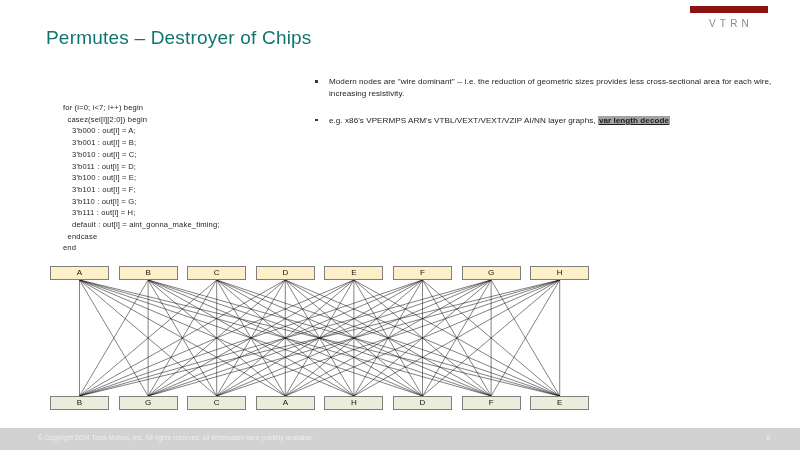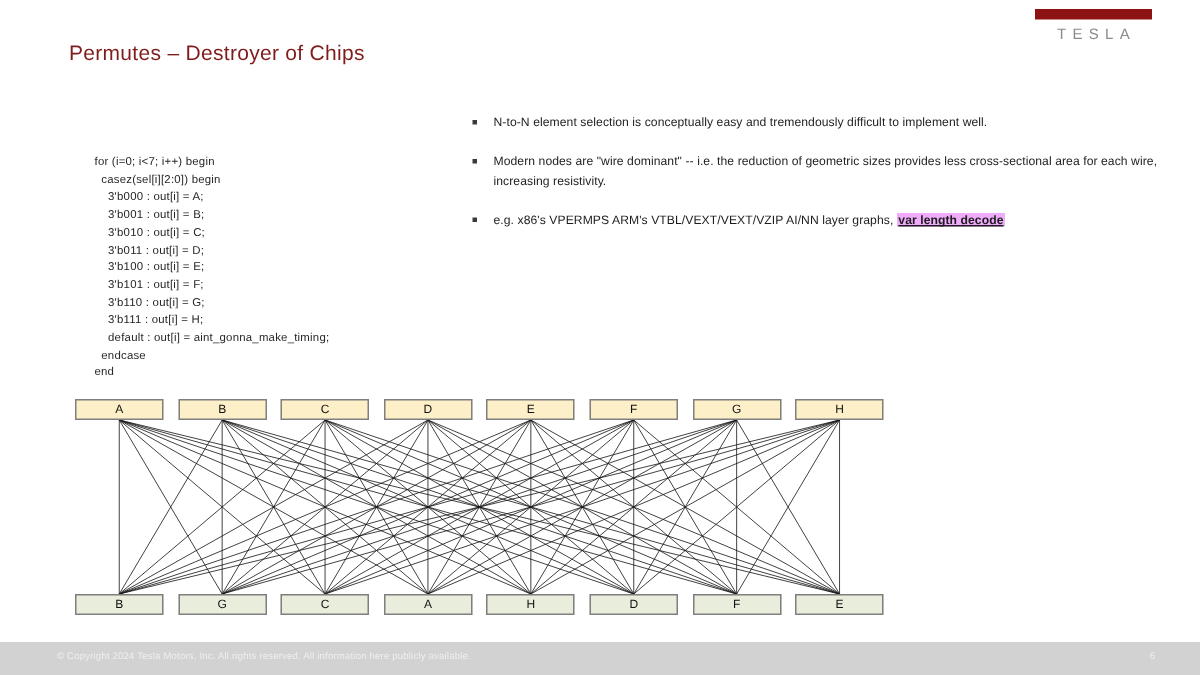--- a/index.html
+++ b/index.html
@@ -42,22 +42,22 @@
     color: #8a8a8a;
     font-family: "Liberation Sans", sans-serif;
     text-indent: 4px;
   }
 
   
   #title {
     position: absolute;
     left: 46px;
     top: 27px;
-    font-size: 14px;
-    color: #7f1d1d;
+    font-size: 19px;
+    color: #0f766e;
     font-weight: 400;
     letter-spacing: 0.2px;
     white-space: nowrap;
   }
 
   
   #code {
     position: absolute;
     left: 63px;
     top: 102px;
@@ -88,21 +88,21 @@
   }
   .bullet .marker {
     position: absolute;
     left: 2px;
     top: 4px;
     width: 2.6px;
     height: 2.6px;
     background: #3a3a3a;
   }
   .hl {
-    background: #f0abfc;
+    background: #a3a3a3;
     font-weight: bold;
     text-decoration: underline;
     padding: 0 1px;
   }
 
   
   #diagram {
     position: absolute;
     left: 50px;
     top: 266px;
@@ -161,41 +161,40 @@
     color: #efefef;
   }
 </style>
 </head>
 <body>
 
 <div id="slide">
 
   <div id="logo-block">
     <div id="logo-bar"></div>
-    <div id="logo-word">TESLA</div>
+    <div id="logo-word">VTRN</div>
   </div>
 
   <div id="title">Permutes – Destroyer of Chips</div>
 
   <div id="code">for (i=0; i&lt;7; i++) begin
   casez(sel[i][2:0]) begin
     3'b000 : out[i] = A;
     3'b001 : out[i] = B;
     3'b010 : out[i] = C;
     3'b011 : out[i] = D;
     3'b100 : out[i] = E;
     3'b101 : out[i] = F;
     3'b110 : out[i] = G;
     3'b111 : out[i] = H;
     default : out[i] = aint_gonna_make_timing;
   endcase
 end</div>
 
   <div id="bullets">
-      <div class="bullet"><span class="marker"></span><span>N-to-N element selection is conceptually easy and tremendously difficult to implement well.</span></div>
       <div class="bullet"><span class="marker"></span><span>Modern nodes are "wire dominant" -- i.e. the reduction of geometric sizes provides less cross-sectional area for each wire, increasing resistivity.</span></div>
       <div class="bullet"><span class="marker"></span><span>e.g. x86's VPERMPS ARM's VTBL/VEXT/VEXT/VZIP AI/NN layer graphs, </span><span class="hl">var length decode</span></div>
     </div>
 
   <div id="diagram">
     <svg id="wires" viewBox="0 0 540 145" preserveAspectRatio="none">
         <line x1="29.5" y1="14" x2="29.5" y2="130" stroke="#1a1a1a" stroke-width="0.55"></line>
         <line x1="29.5" y1="14" x2="98.1" y2="130" stroke="#1a1a1a" stroke-width="0.55"></line>
         <line x1="29.5" y1="14" x2="166.7" y2="130" stroke="#1a1a1a" stroke-width="0.55"></line>
         <line x1="29.5" y1="14" x2="235.29999999999998" y2="130" stroke="#1a1a1a" stroke-width="0.55"></line>

